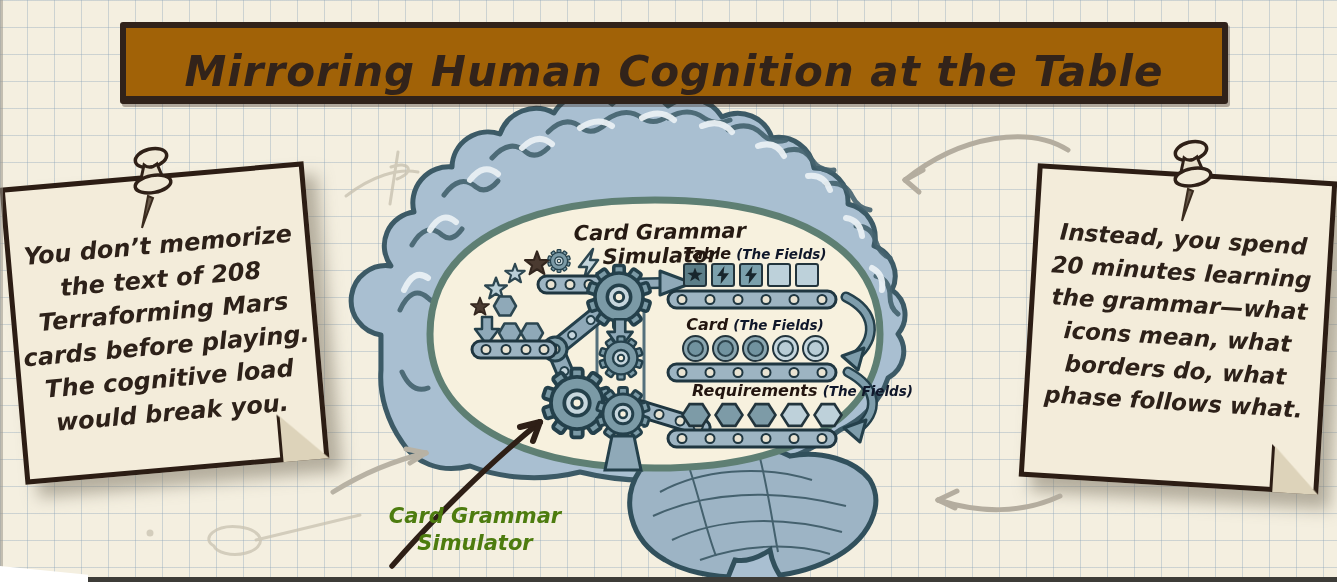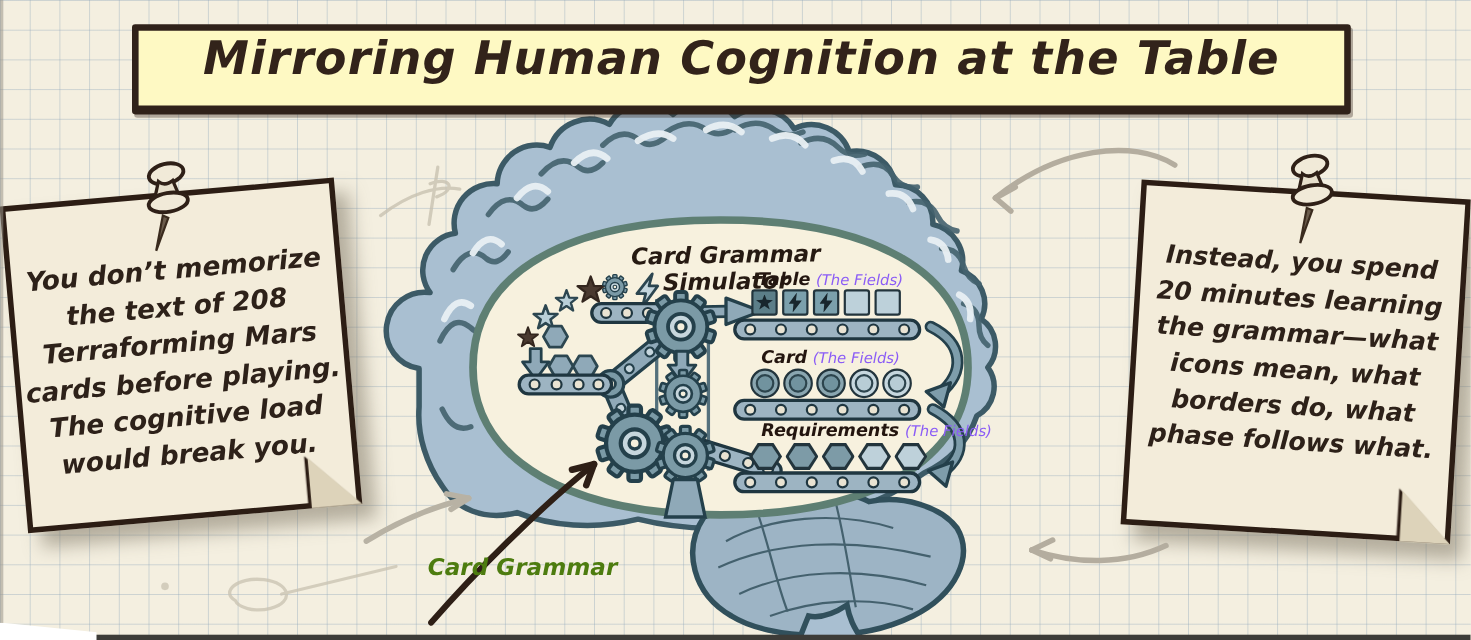--- a/index.html
+++ b/index.html
@@ -12,22 +12,22 @@
       linear-gradient(to bottom, rgba(140,165,185,.38) 1px, transparent 1px);
     background-size:27px 27px;
   }
   .edge-bottom{position:absolute;left:0;bottom:0;width:1337px;height:5px;background:#3d3c38;z-index:9;}
   .edge-left{position:absolute;left:0;top:0;width:3px;height:582px;background:rgba(155,150,138,.55);z-index:9;}
   .corner-notch{position:absolute;left:0;bottom:0;width:88px;height:16px;background:#fff;clip-path:polygon(0 0,100% 55%,100% 100%,0 100%);z-index:10;}
 
   
   .banner{
     position:absolute;left:120px;top:22px;width:1096px;height:68px;z-index:4;
-    background:#fef9c3;border:6px solid #30221a;border-bottom-width:8px;border-radius:3px;
-    display:flex;align-items:flex-start;justify-content:center;
+    background:#a16207;border:6px solid #30221a;border-bottom-width:8px;border-radius:3px;
+    display:flex;align-items:flex-end;justify-content:center;
     box-shadow:2px 3px 0 rgba(48,34,26,.35);
   }
   .banner h1{
     margin:0;font-size:42px;font-weight:800;font-style:italic;letter-spacing:1px;
     color:#32231a;white-space:nowrap;
   }
 
   
   .note{
     position:absolute;z-index:2;background:#f3ecda;border:5px solid #2c1d14;
@@ -47,21 +47,21 @@
   
   #scene{position:absolute;left:0;top:0;z-index:3;}
 
   
   .panel-title{
     position:absolute;left:540px;top:220px;width:240px;z-index:5;text-align:center;
     font-size:21px;font-weight:800;font-style:italic;color:#261a12;transform:rotate(-1deg);
   }
   .field-label{position:absolute;z-index:5;text-align:center;white-space:nowrap;color:#23150f;}
   .field-label .fl{font-size:16px;font-weight:800;font-style:italic;}
-  .field-label .fn{font-size:13.5px;font-style:italic;font-weight:400;color:#8b5cf6;}
+  .field-label .fn{font-size:13.5px;font-style:italic;font-weight:700;color:#0f172a;}
   .lbl-tags{left:680px;top:244px;width:150px;}
   .lbl-costs{left:680px;top:315px;width:150px;}
   .lbl-reqs{left:650px;top:381px;width:200px;margin-left:42px;}
 
   .cells{position:absolute;display:flex;gap:4px;z-index:5;}
   .cells-tags{left:683px;top:263px;}
   .cells-costs{left:682px;top:335px;gap:3px;}
   .cells-reqs{left:681px;top:402px;gap:3px;}
   .cell{position:relative;width:24px;height:24px;box-sizing:border-box;}
   .cell.square{border:2.5px solid #22343c;border-radius:3px;display:flex;align-items:center;justify-content:center;}
@@ -396,17 +396,18 @@
 <div class="cells cells-reqs">
     <div class="cell hex fill-dark"></div>
     <div class="cell hex fill-dark"></div>
     <div class="cell hex fill-dark"></div>
     <div class="cell hex fill-light"></div>
     <div class="cell hex fill-light"></div>
   </div>
 
 <div class="brain-caption">
   <div>Card Grammar</div>
+  <div>Simulator</div>
 </div>
 
 <div class="edge-left"></div>
 <div class="edge-bottom"></div>
 <div class="corner-notch"></div>
 
 </body></html>

